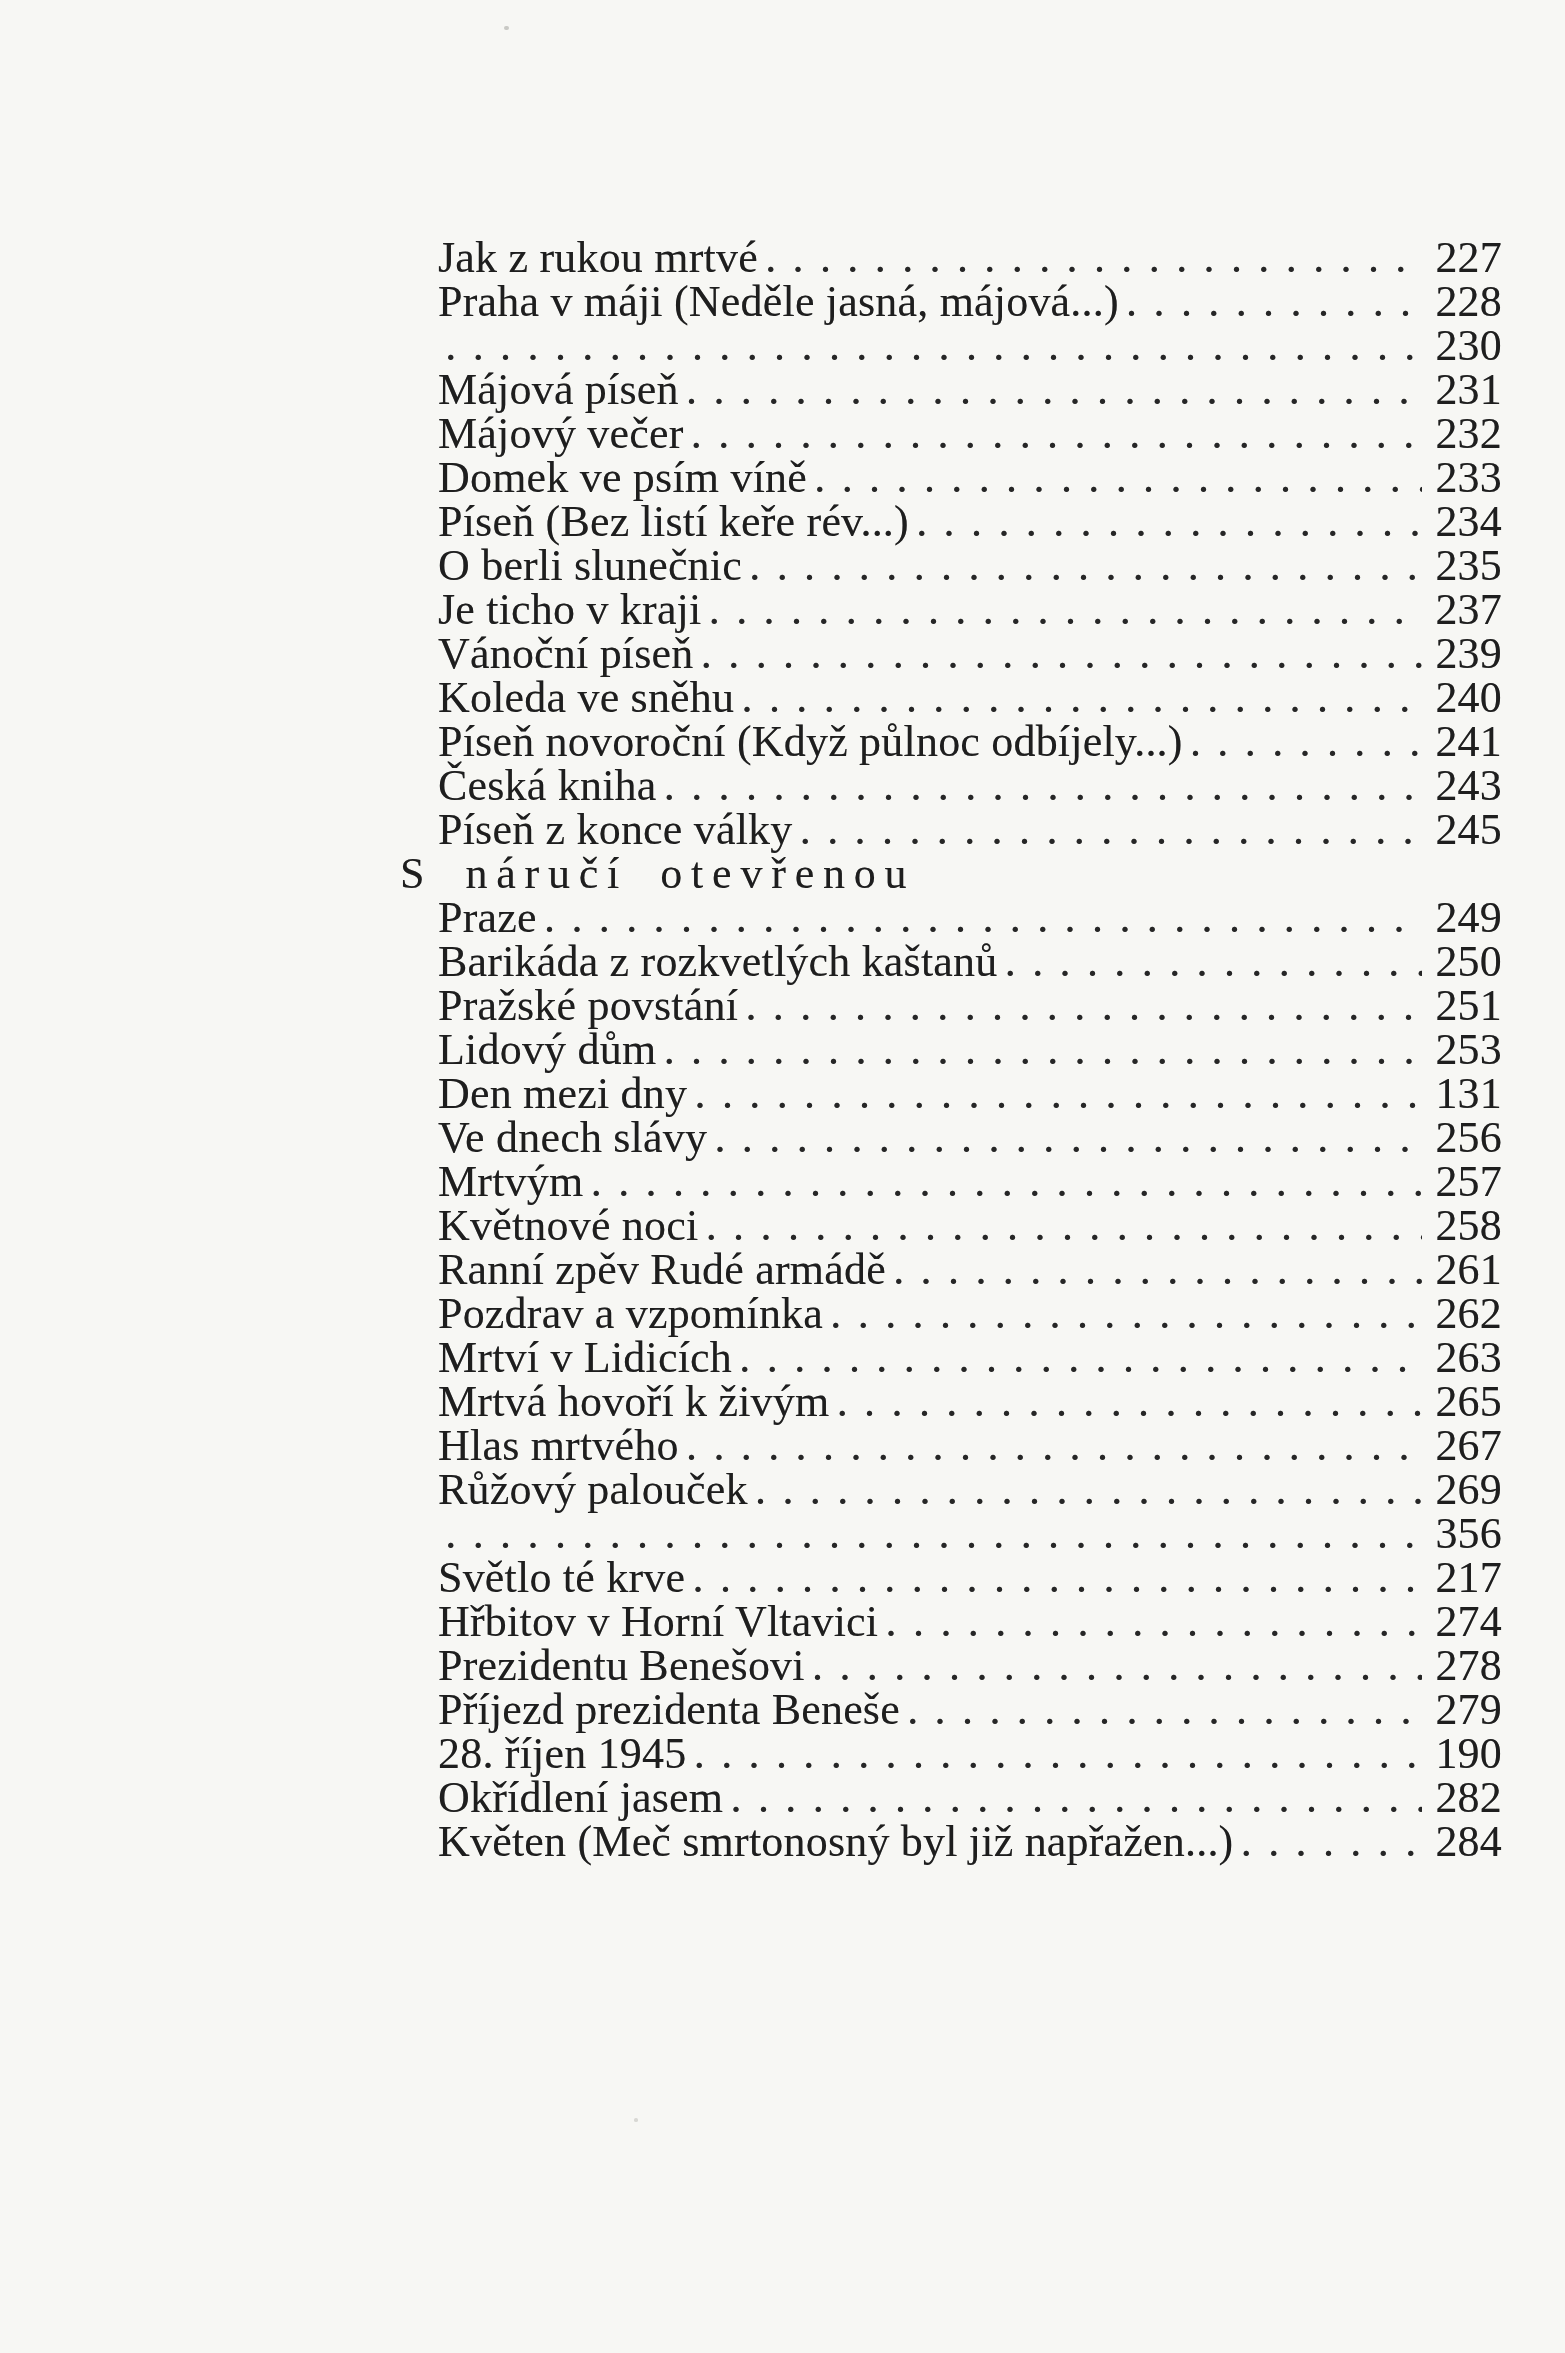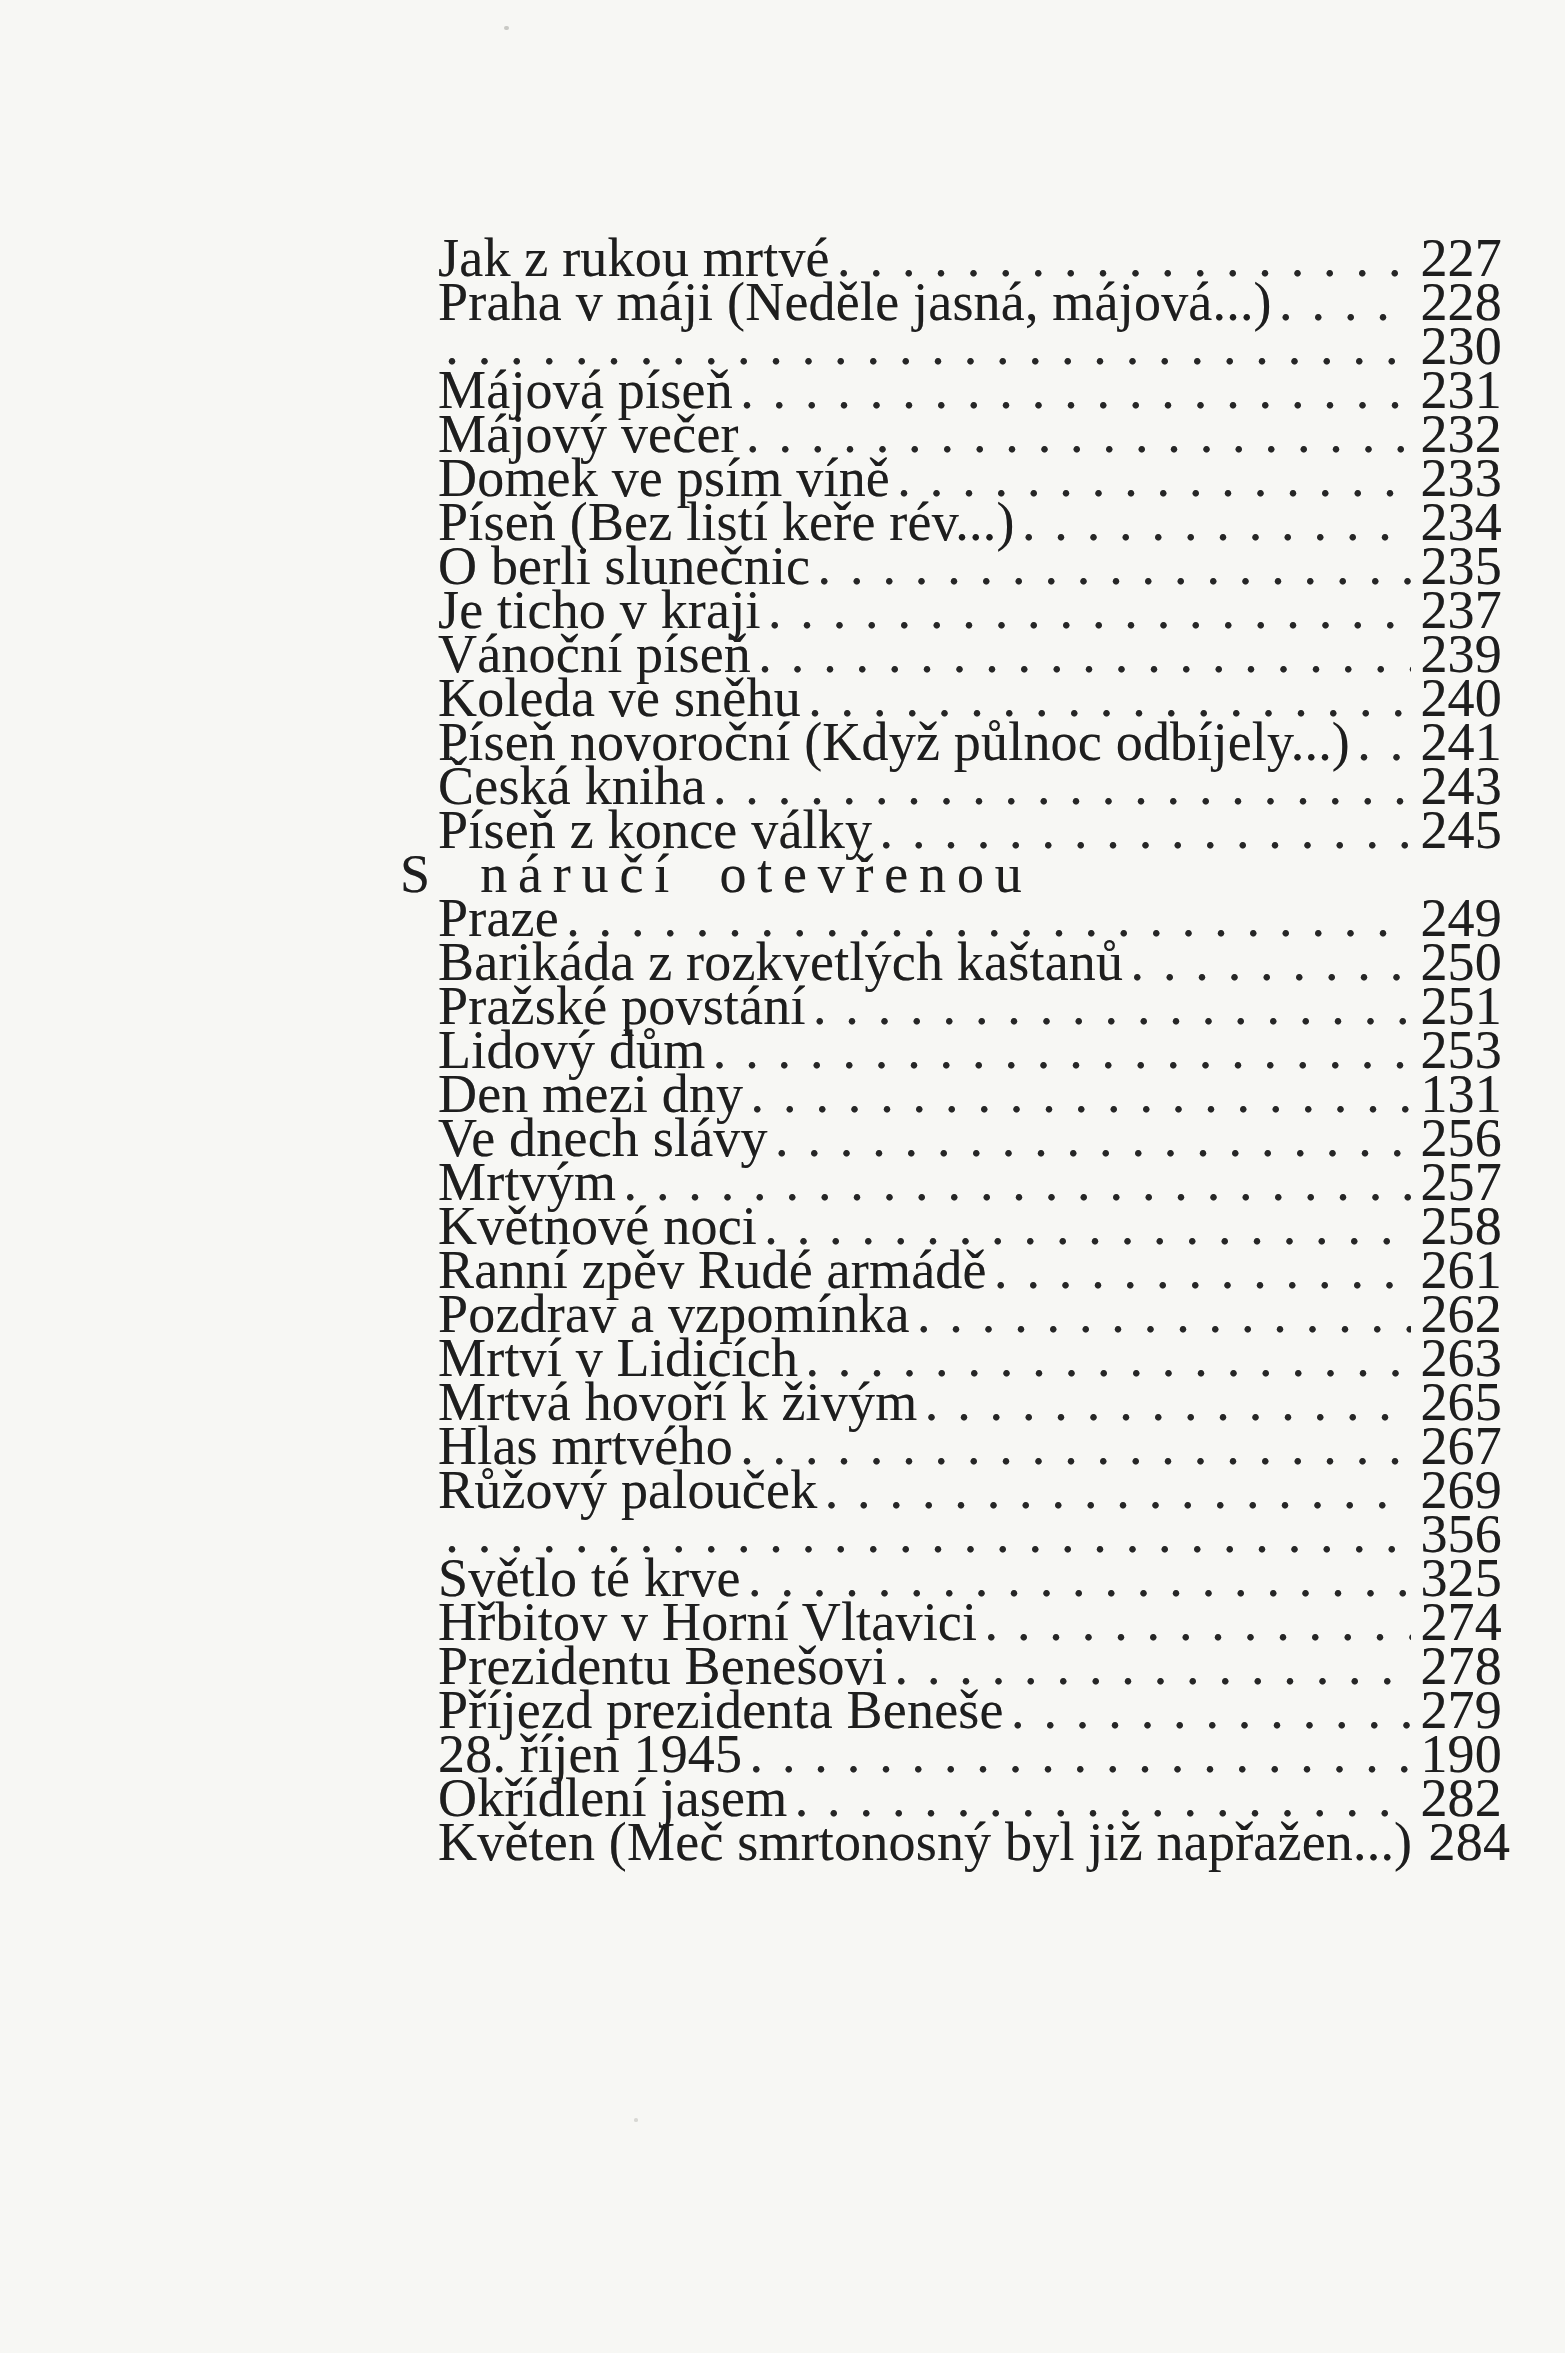--- a/index.html
+++ b/index.html
@@ -18,21 +18,21 @@
     height: 2354px;
     background: #f7f7f4;
     color: #1e1e1e;
     overflow: hidden;
   }
   .toc {
     position: absolute;
     top: 236px;
     left: 438px;
     right: 64px;
-    font-size: 54px;
+    font-size: 44px;
     line-height: 44px;
     letter-spacing: 0.2px;
     text-shadow: 0 0 0.5px rgba(30,30,30,0.45);
   }
   .toc-row {
     display: flex;
     align-items: baseline;
     white-space: nowrap;
   }
   .toc-title {
@@ -214,21 +214,21 @@
     <span class="toc-leader" aria-hidden="true">. . . . . . . . . . . . . . . . . . . . . . . . . . . . . . . . . . . . . . . . . . . . . . . . . . . . . . . . . . . . . . . . . . . . . . . . . . . . . . . . </span>
     <span class="toc-page-num">269</span>
   </div>
       <div class="toc-row">
     <span class="toc-leader" aria-hidden="true">. . . . . . . . . . . . . . . . . . . . . . . . . . . . . . . . . . . . . . . . . . . . . . . . . . . . . . . . . . . . . . . . . . . . . . . . . . . . . . . . </span>
     <span class="toc-page-num">356</span>
   </div>
       <div class="toc-row">
     <span class="toc-title">Světlo té krve</span>
     <span class="toc-leader" aria-hidden="true">. . . . . . . . . . . . . . . . . . . . . . . . . . . . . . . . . . . . . . . . . . . . . . . . . . . . . . . . . . . . . . . . . . . . . . . . . . . . . . . . </span>
-    <span class="toc-page-num">325</span>
+    <span class="toc-page-num">217</span>
   </div>
       <div class="toc-row">
     <span class="toc-title">Hřbitov v Horní Vltavici</span>
     <span class="toc-leader" aria-hidden="true">. . . . . . . . . . . . . . . . . . . . . . . . . . . . . . . . . . . . . . . . . . . . . . . . . . . . . . . . . . . . . . . . . . . . . . . . . . . . . . . . </span>
     <span class="toc-page-num">274</span>
   </div>
       <div class="toc-row">
     <span class="toc-title">Prezidentu Benešovi</span>
     <span class="toc-leader" aria-hidden="true">. . . . . . . . . . . . . . . . . . . . . . . . . . . . . . . . . . . . . . . . . . . . . . . . . . . . . . . . . . . . . . . . . . . . . . . . . . . . . . . . </span>
     <span class="toc-page-num">278</span>

